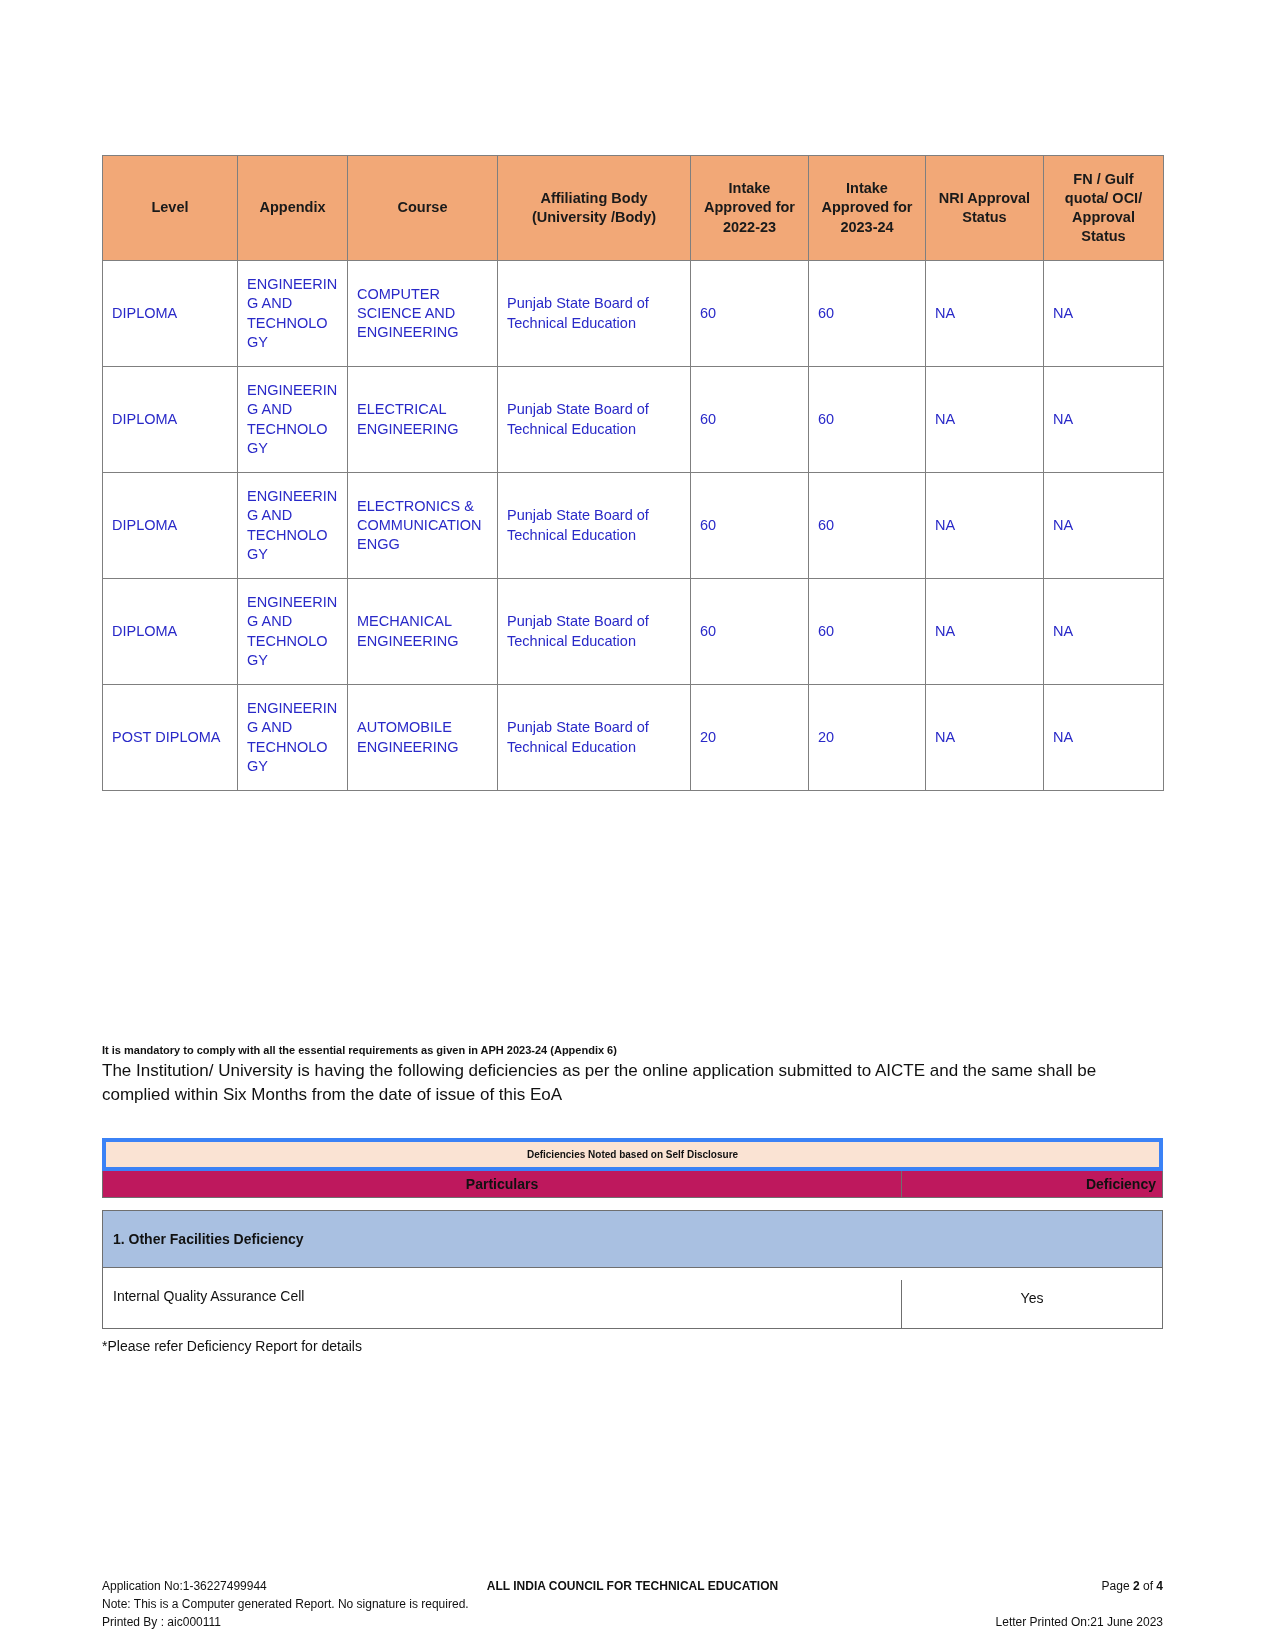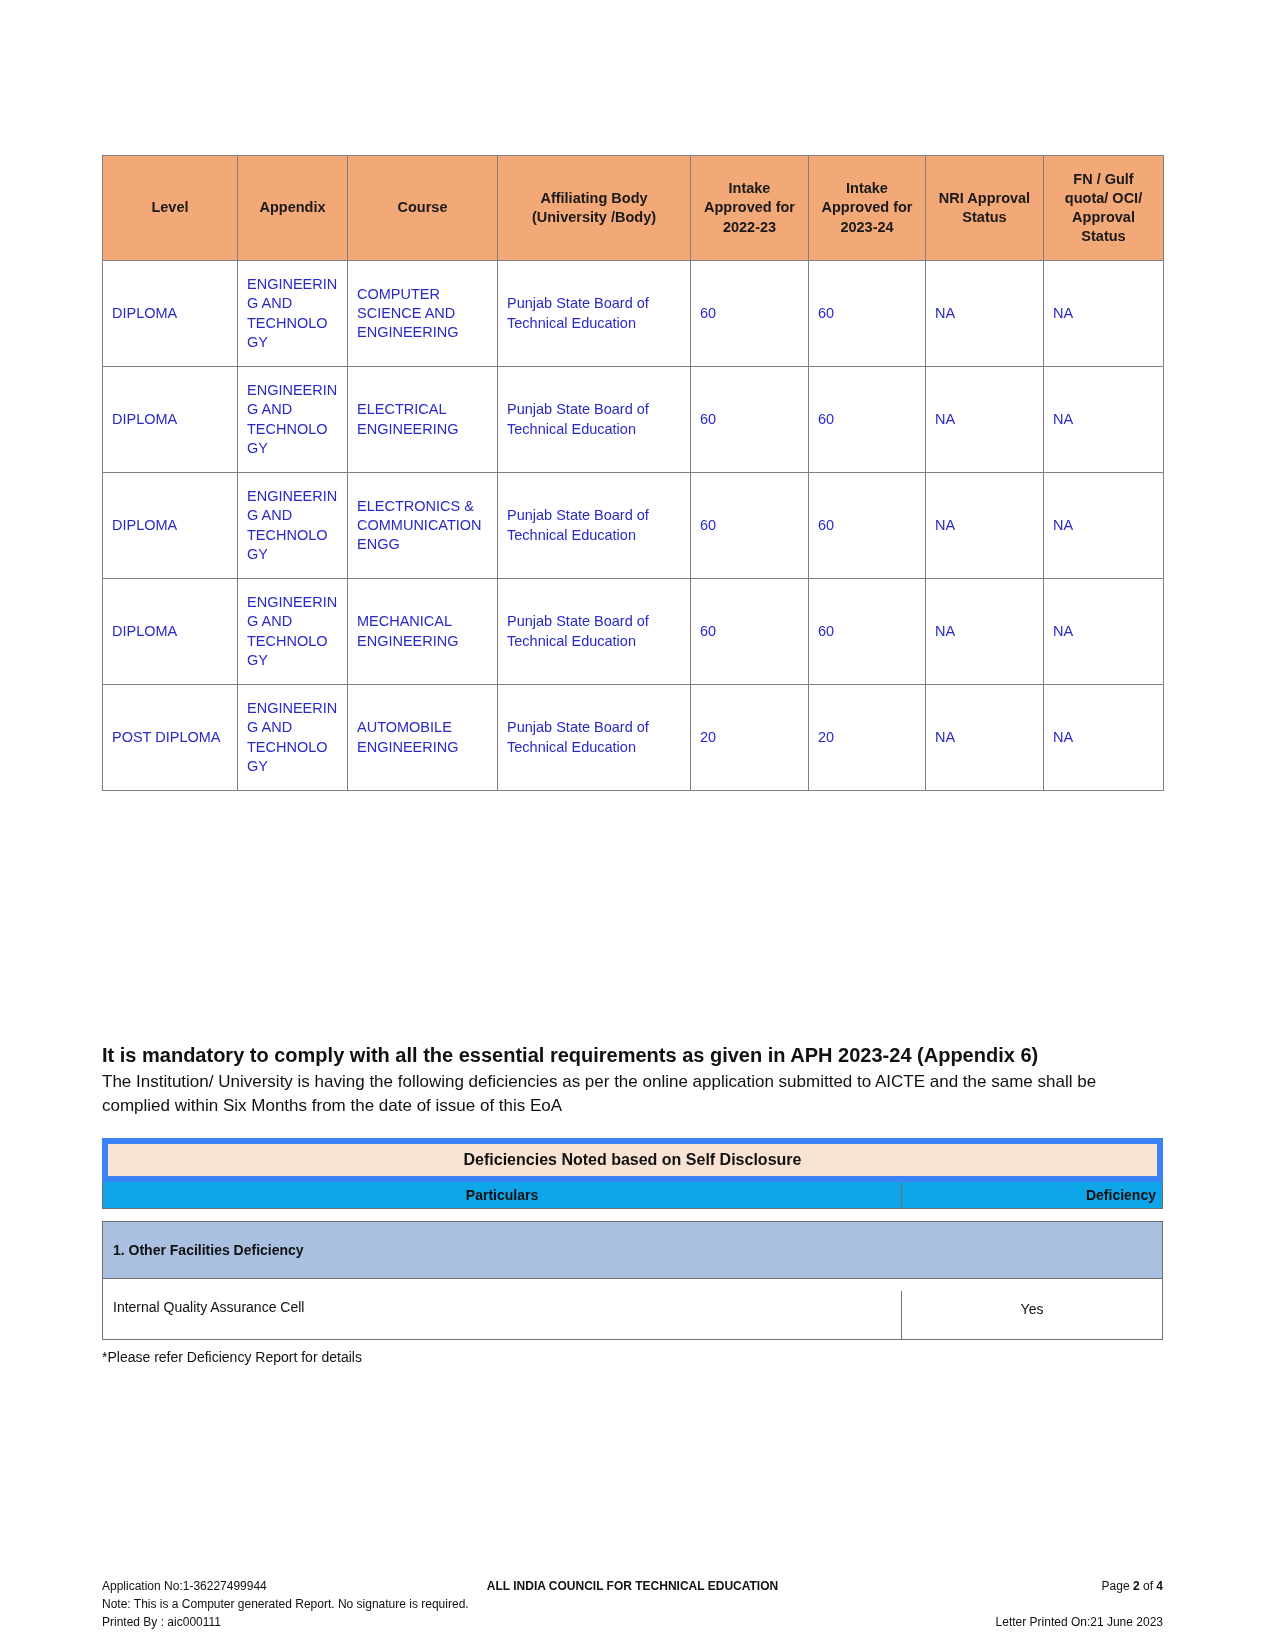--- a/index.html
+++ b/index.html
@@ -54,49 +54,49 @@
   }
 
   
   .compliance {
     position: absolute;
     left: 102px;
     top: 1044px;
     width: 1061px;
   }
   .compliance-title {
-    font-size: 20px;
+    font-size: 11px;
     font-weight: bold;
     margin: 0 0 3px 0;
   }
   .compliance-body {
     font-size: 17px;
     margin: 0;
     line-height: 1.4;
   }
 
   
   .deficiency {
     position: absolute;
     left: 102px;
     top: 1138px;
     width: 1061px;
     font-size: 14px;
   }
   .def-title {
     background: #FAE3D3;
-    border: 6px solid #3b82f6;
-    text-align: center;
-    font-weight: bold;
-    font-size: 16px;
+    border: 4px solid #3b82f6;
+    text-align: center;
+    font-weight: bold;
+    font-size: 10px;
     padding: 7px 4px;
   }
   .def-cols {
     display: flex;
-    background: #0ea5e9;
+    background: #be185d;
     border: 1px solid #6f6f6f;
     border-top: none;
     gap: 8px;
   }
   .def-col-part {
     width: 799px;
     text-align: center;
     font-weight: bold;
     padding: 5px 6px;
     border-right: 1px solid #6f6f6f;

